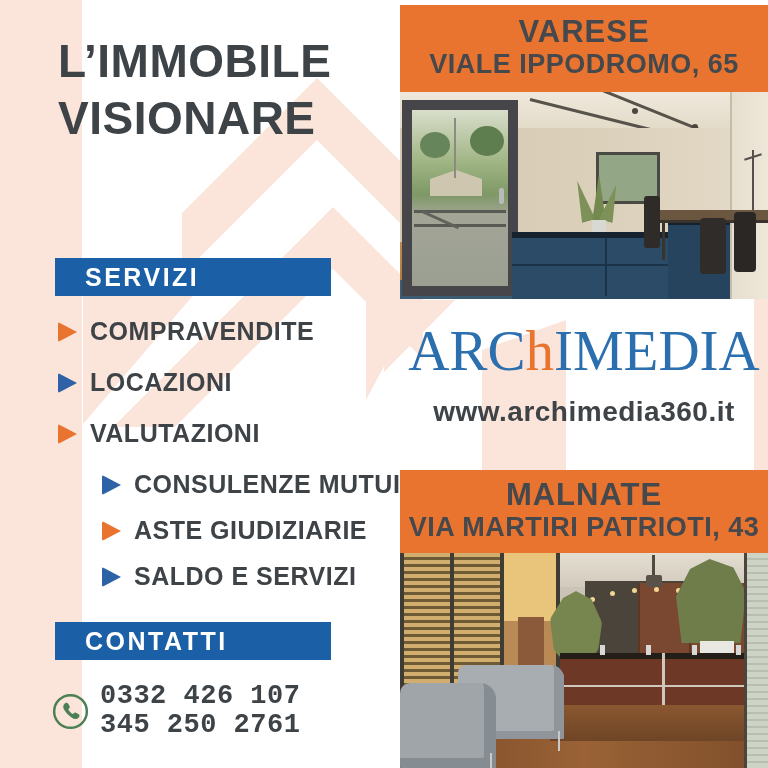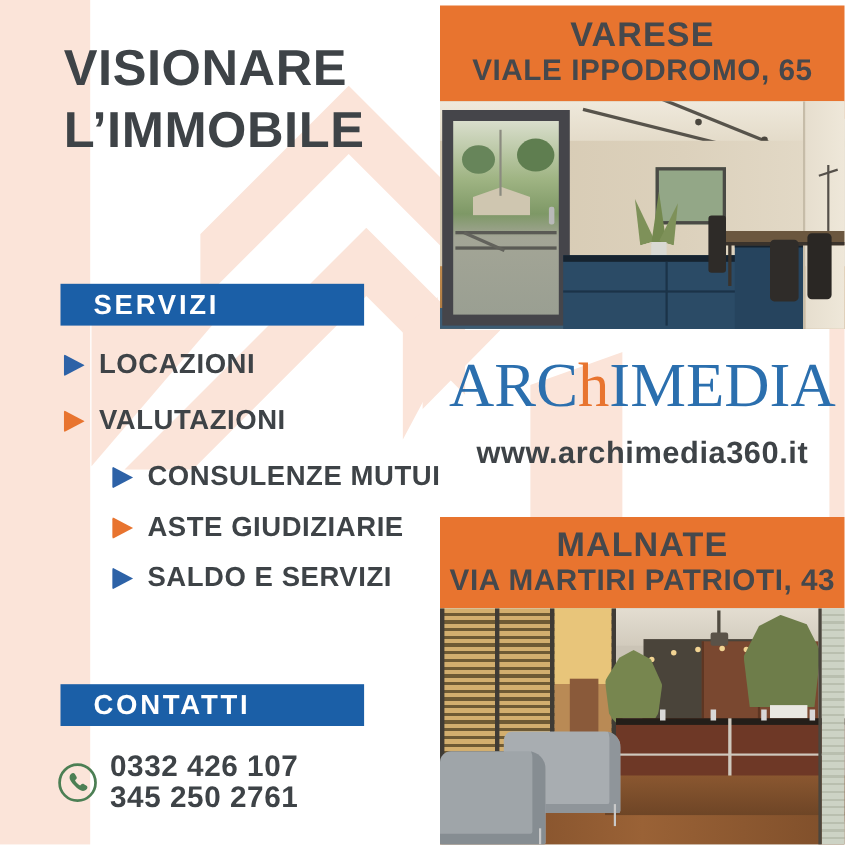--- a/index.html
+++ b/index.html
@@ -22,21 +22,21 @@
   .headline .l2{font-size:46px;font-weight:700;letter-spacing:.5px;margin-bottom:11px;}
   .banner-blue{left:55px;width:276px;height:38px;background:#1B5FA7;color:#fff;z-index:2;
                font-size:25px;font-weight:700;letter-spacing:2.5px;line-height:39px;padding-left:30px;box-sizing:border-box;}
   .svc-list{left:58px;top:318px;width:330px;z-index:2;}
   .svc-row{display:flex;align-items:center;margin-bottom:24px;height:27px;}
   .svc-row.tight{margin-bottom:19px;padding-left:44px;}
   .tri{width:0;height:0;border-top:10px solid transparent;border-bottom:10px solid transparent;
        border-left:19px solid #E8742F;margin-right:13px;flex:0 0 auto;border-radius:2px;}
   .tri.blue{border-left-color:#2D62A7;}
   .svc-label{font-size:25px;font-weight:600;letter-spacing:.5px;color:#3E4347;white-space:nowrap;}
-  .phone-block{left:52px;top:682px;width:320px;z-index:2;display:flex;align-items:center;}
+  .phone-block{left:52px;top:682px;width:320px;z-index:2;display:flex;align-items:center;font-family:Liberation Mono, monospace;}
   .phone-ico{width:37px;height:37px;margin-right:11px;flex:0 0 auto;}
   .phone-nums{font-size:27px;font-weight:600;line-height:29px;letter-spacing:.5px;color:#3E4347;}
   
   .banner-orange{left:400px;width:368px;background:#E8742F;color:#45484C;text-align:center;z-index:3;}
   .banner-orange .city{font-size:31px;font-weight:700;letter-spacing:1px;line-height:34px;}
   .banner-orange .addr{font-size:27px;font-weight:700;letter-spacing:.5px;line-height:30px;}
   .photo{left:400px;width:368px;overflow:hidden;z-index:3;background:#D8CCB6;}
   .logo-block{left:400px;top:322px;width:368px;z-index:2;text-align:center;}
   .logo-word{font-size:57px;font-weight:300;letter-spacing:0px;color:#2B6FAE;line-height:58px;white-space:nowrap;font-family:Liberation Serif, serif;}
   .logo-word .h-orange{color:#E8742F;font-weight:400;}
@@ -56,27 +56,31 @@
   <div class="wm wm-strip-left"></div>
   <div class="wm wm-chevron-a"></div>
   <div class="wm wm-chevron-b"></div>
   <div class="wm wm-tri-left"></div>
   <div class="wm wm-gutter"></div>
   <div class="wm wm-mid-tri"></div>
   <div class="wm wm-mid-bar"></div>
   <div class="wm wm-strip-right"></div>
 
   <div class="abs headline">
+    <div class="l2">L’IMMOBILE</div>
     <div class="l2">VISIONARE</div>
-    <div class="l2">L’IMMOBILE</div>
   </div>
 
   <div class="abs banner-blue" style="top:258px;">SERVIZI</div>
 
   <div class="abs svc-list">
+    <div class="svc-row">
+      <span class="tri"></span>
+      <span class="svc-label">COMPRAVENDITE</span>
+    </div>
     <div class="svc-row">
       <span class="tri blue"></span>
       <span class="svc-label">LOCAZIONI</span>
     </div>
     <div class="svc-row">
       <span class="tri"></span>
       <span class="svc-label">VALUTAZIONI</span>
     </div>
     <div class="svc-row tight">
       <span class="tri blue"></span>

